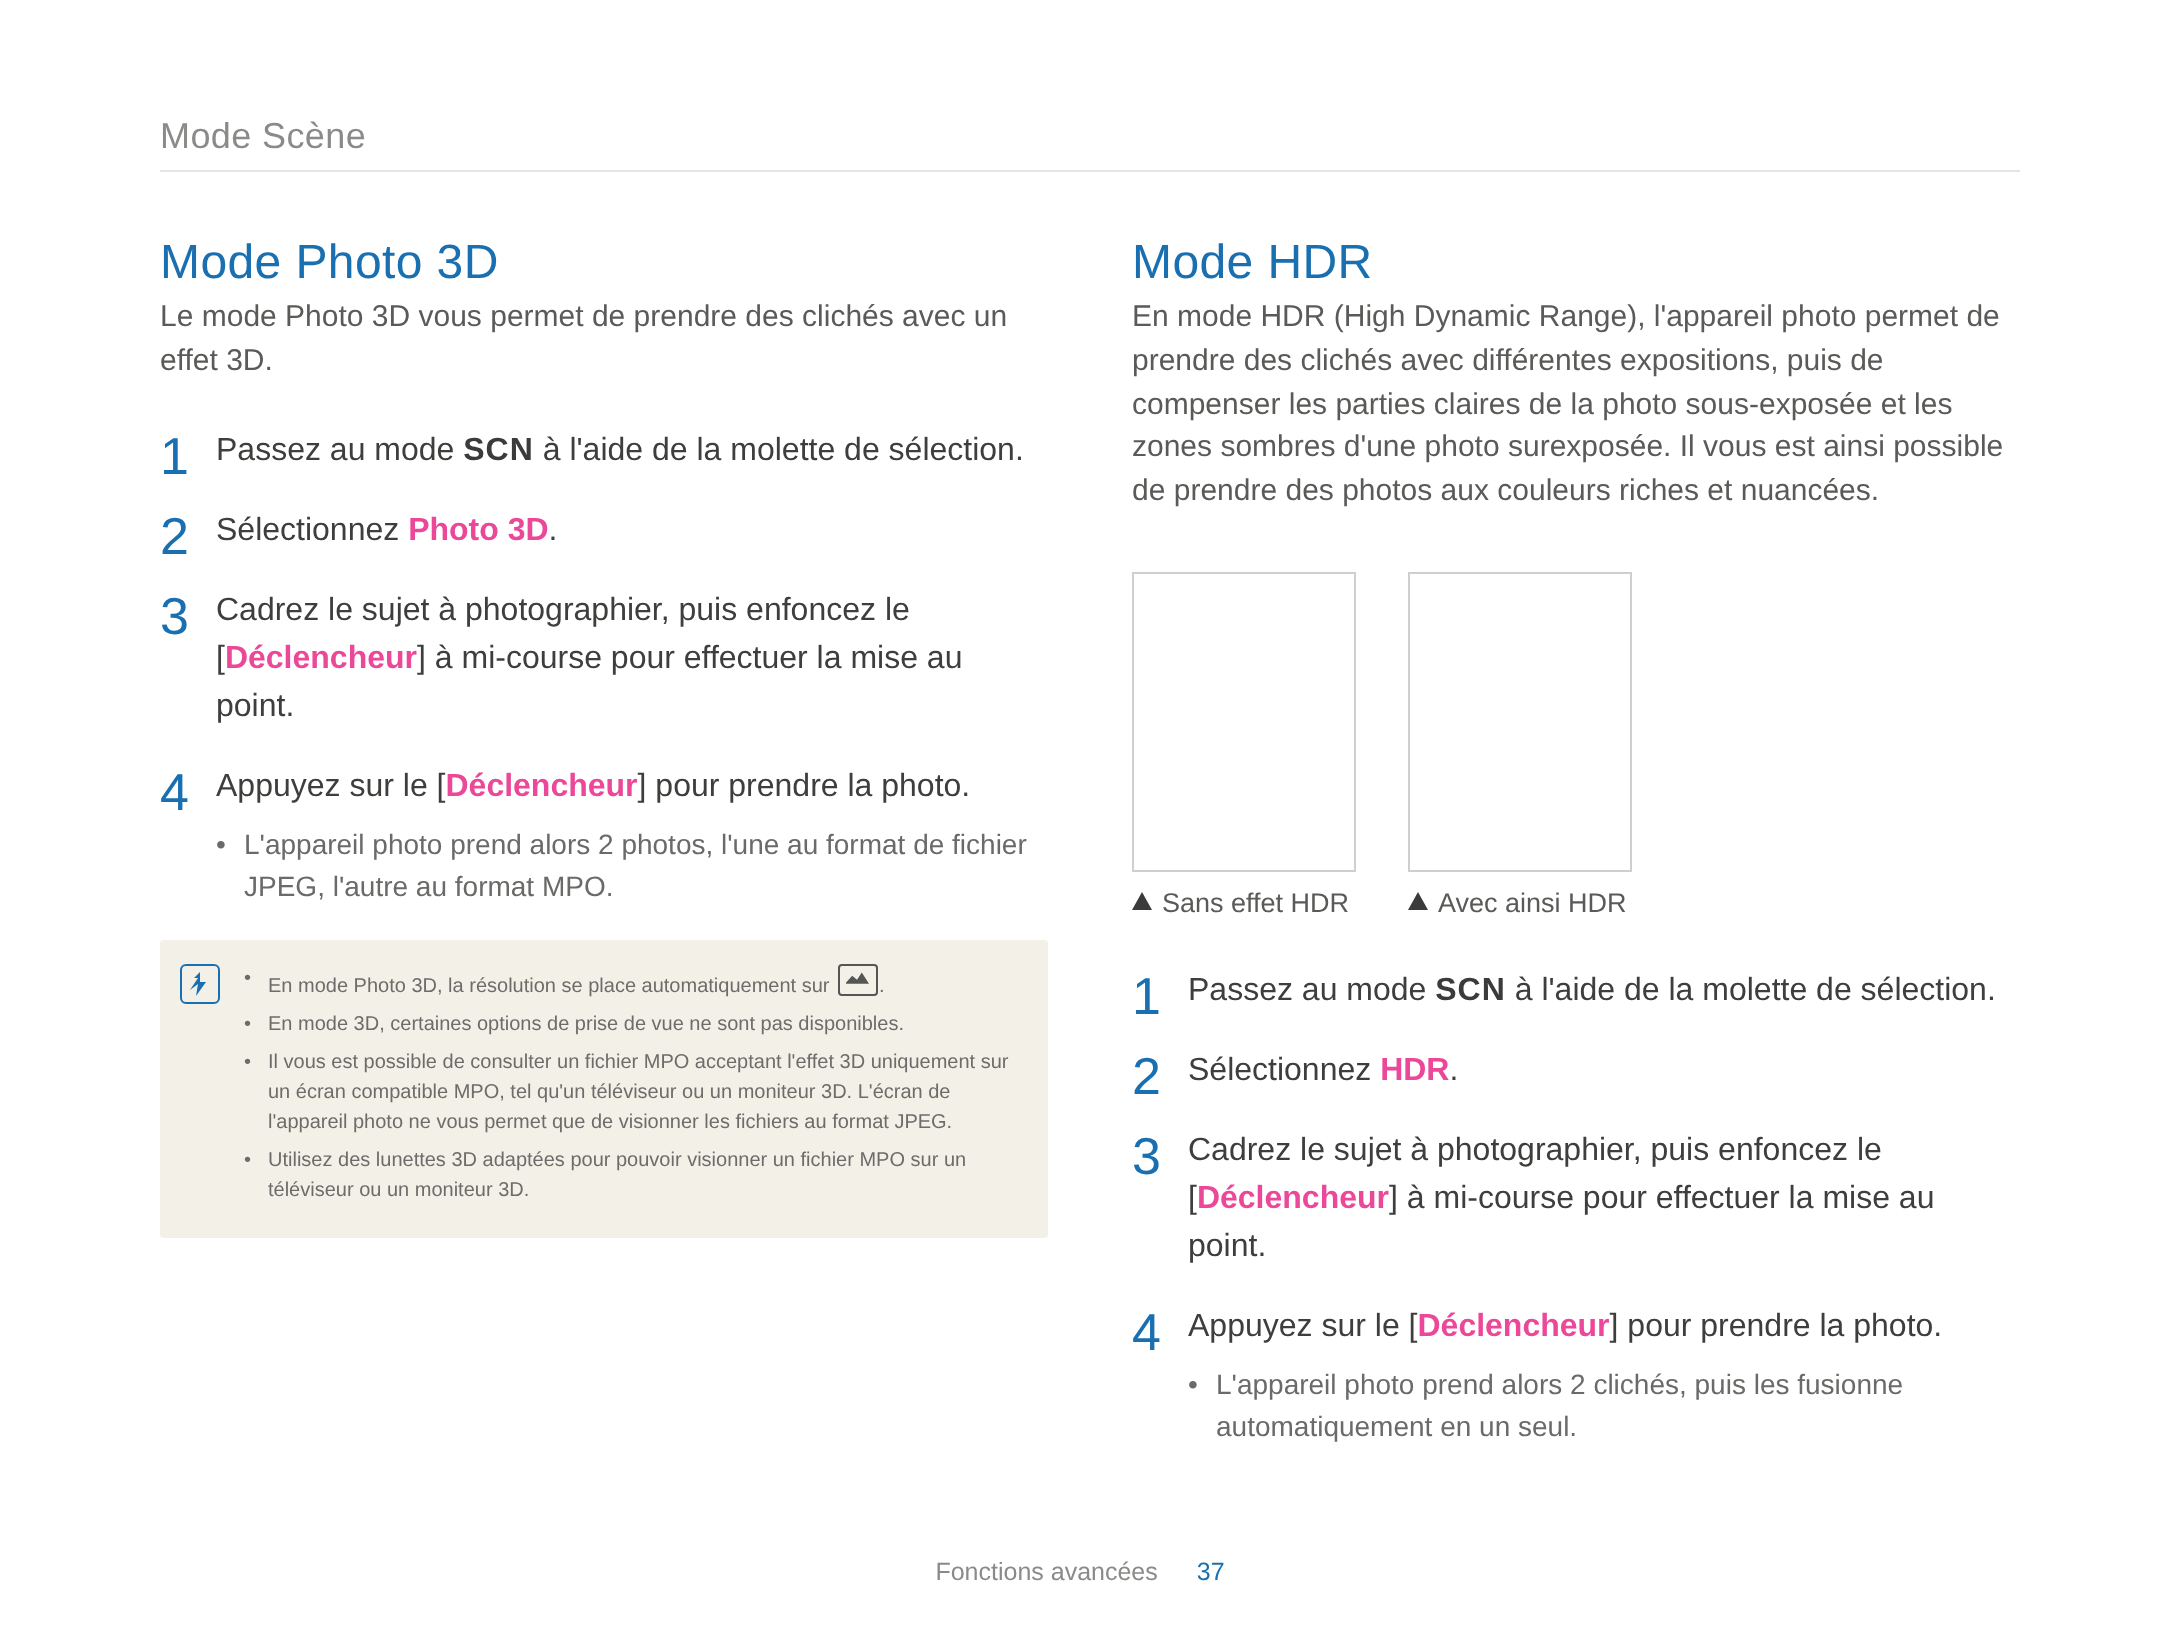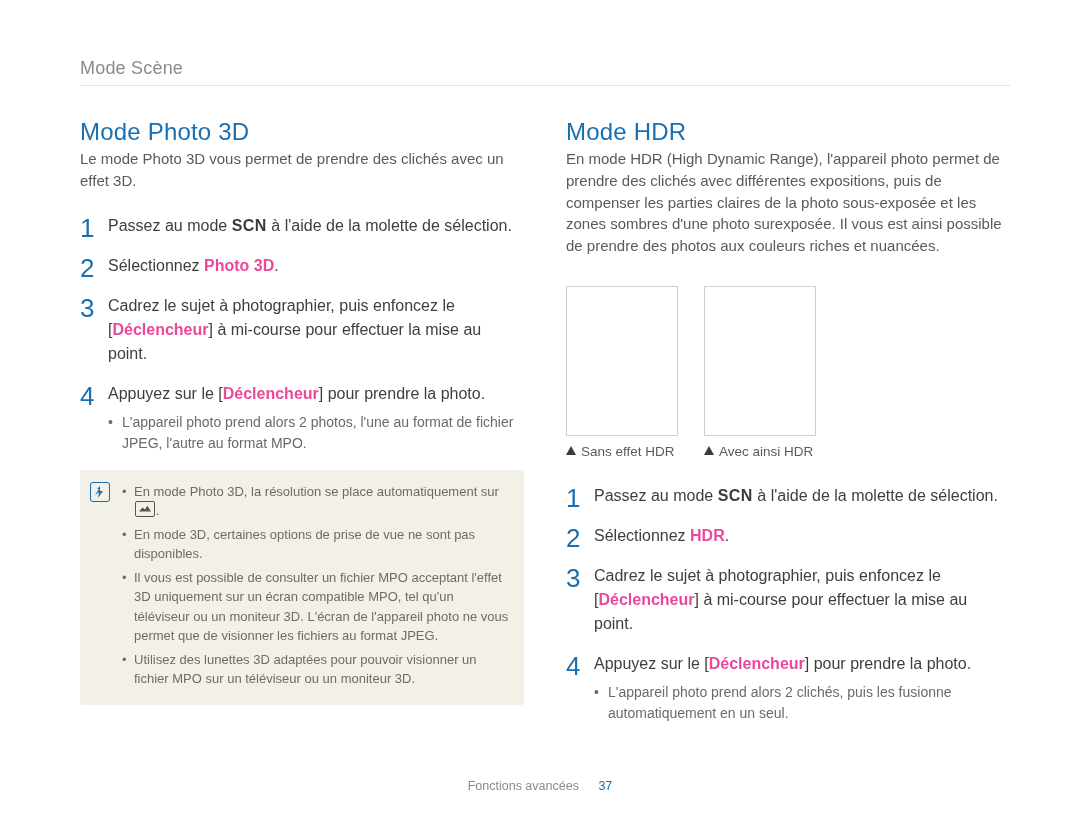--- a/index.html
+++ b/index.html
@@ -106,21 +106,21 @@
     left: 0;
     top: 0;
     color: #6a6a68;
   }
   .note-box {
     margin-top: 14px;
     background: #f3f0e7;
     border-radius: 2px;
     padding: 12px 14px 12px 42px;
     position: relative;
-    font-size: 13px;
+    font-size: 10px;
     color: #6c6c6a;
     line-height: 1.5;
   }
   .note-icon {
     position: absolute;
     left: 10px;
     top: 12px;
     width: 18px;
     height: 18px;
     border: 1.5px solid #1a6fb0;

